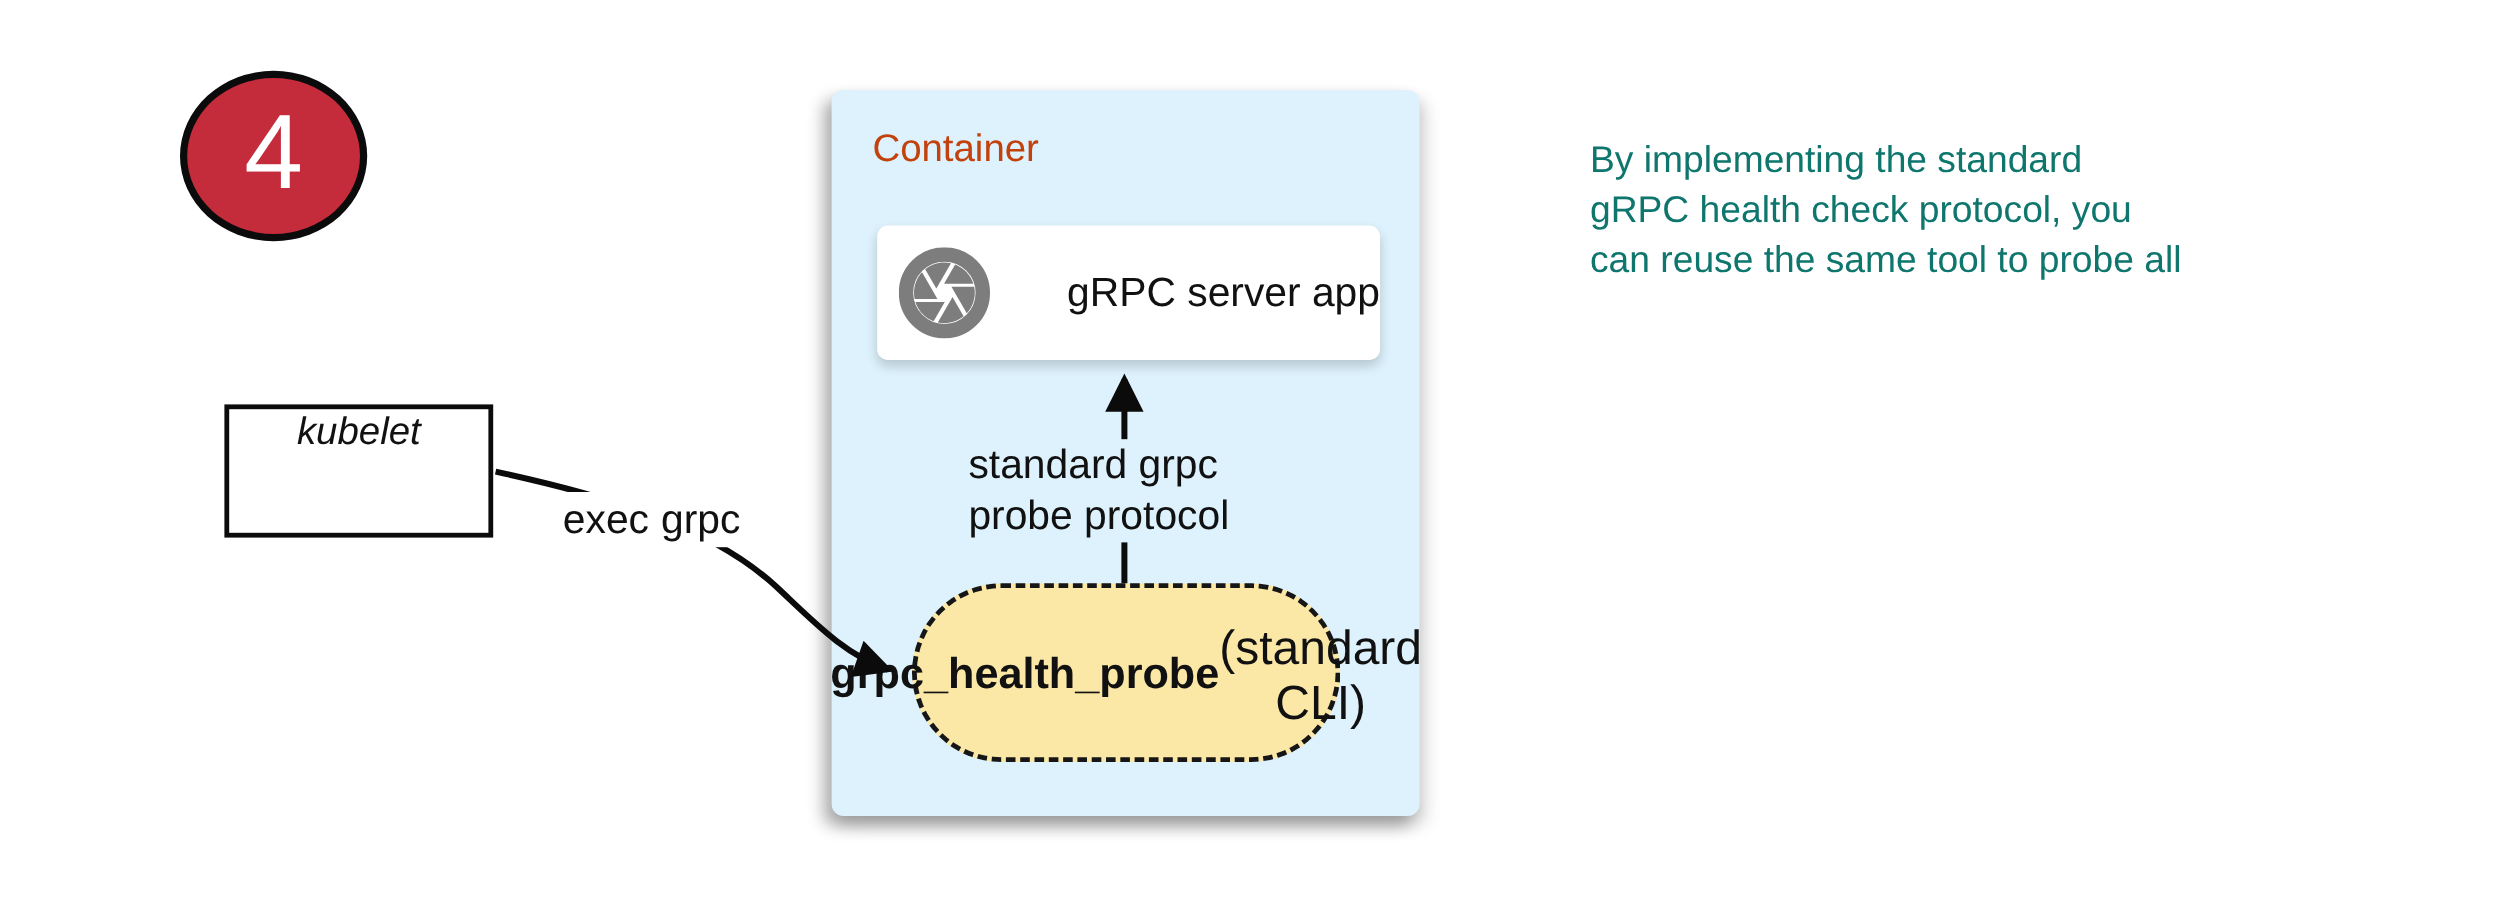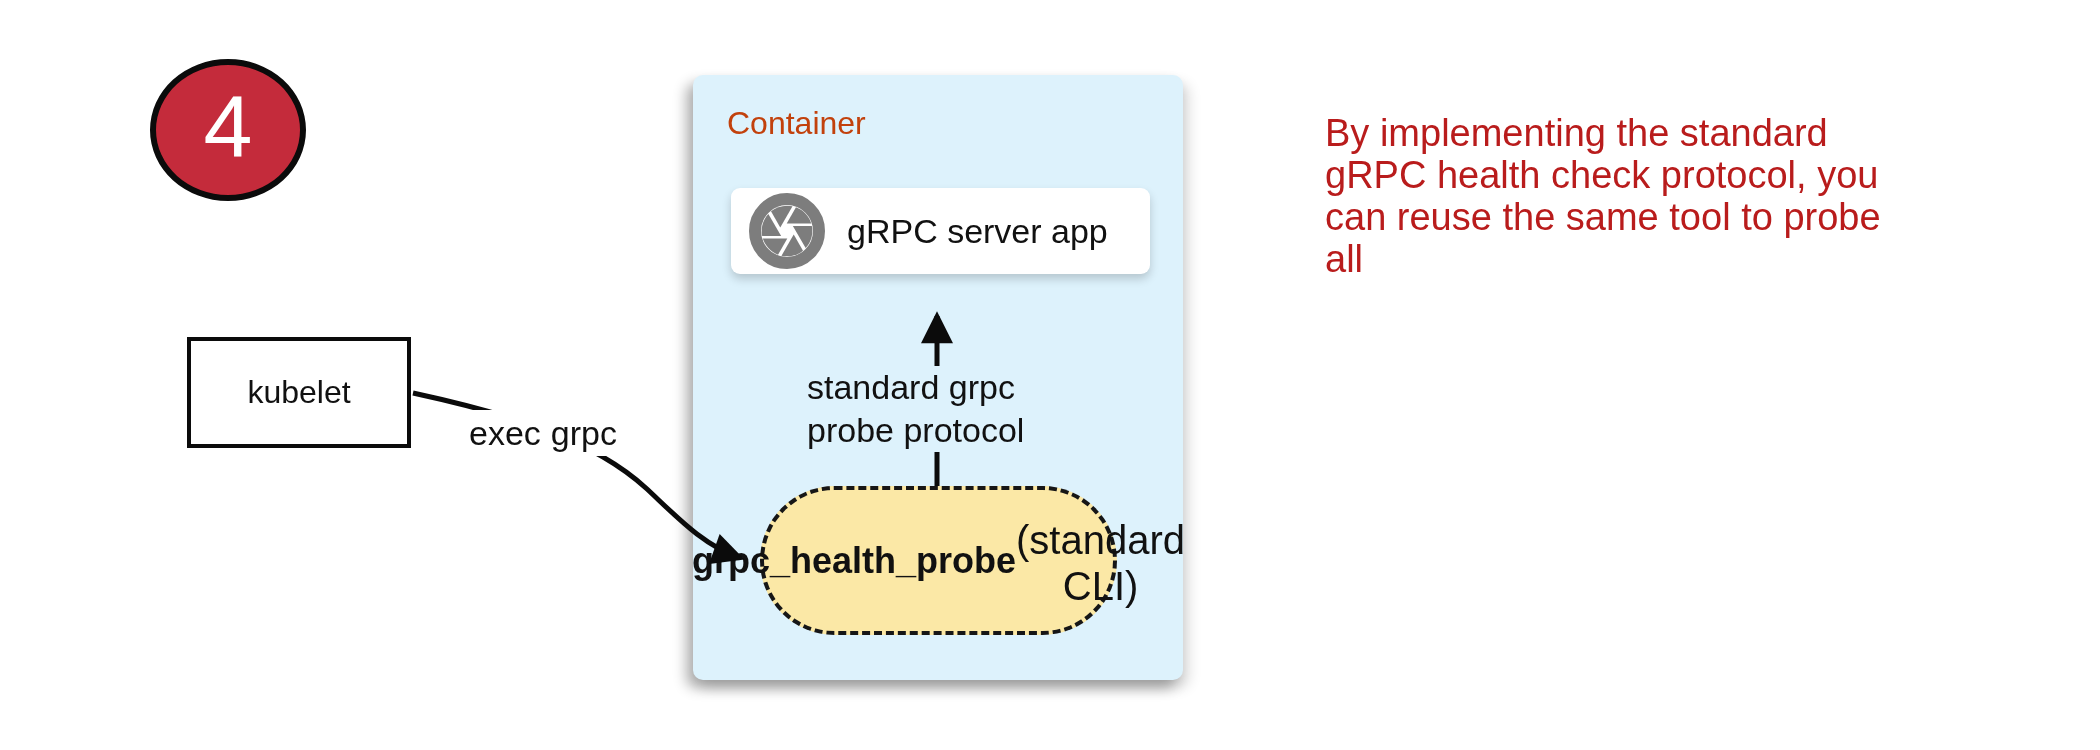--- a/index.html
+++ b/index.html
@@ -12,36 +12,37 @@
     position:absolute;left:150px;top:59px;width:156px;height:142px;
     background:var(--badge-red,#C42B3B);border:6px solid #0b0b0b;border-radius:50%;
     display:flex;align-items:center;justify-content:center;
     color:#fff;font-size:88px;line-height:1;box-sizing:border-box;
     padding-bottom:6px;
   }
   
   .kubelet-box{
     position:absolute;left:187px;top:337px;width:224px;height:111px;
     background:#fff;border:4px solid #0b0b0b;box-sizing:border-box;
-    display:flex;align-items:center;justify-content:center;font-size:32px;
+    display:flex;align-items:flex-start;justify-content:center;font-size:32px;font-style:italic;
   }
   
   .container-box{
     position:absolute;left:693px;top:75px;width:490px;height:605px;
     background:var(--container-blue,#DDF2FC);border-radius:10px;
     box-shadow:-7px 8px 13px rgba(0,0,0,0.30), 6px 8px 13px rgba(0,0,0,0.14);
   }
   .container-title{
     position:absolute;left:34px;top:30px;font-size:32px;color:#c2410c;
   }
   .server-card{
-    position:absolute;left:38px;top:113px;width:419px;height:86px;
+    position:absolute;left:38px;top:113px;width:419px;height:112px;
     background:#fff;border-radius:9px;box-shadow:0 5px 10px rgba(0,0,0,0.18);
     display:flex;align-items:center;gap:22px;padding-left:18px;box-sizing:border-box;
     font-size:34px;
+    justify-content:space-between;
   }
   .aperture{width:76px;height:76px;display:inline-flex;flex:0 0 auto;}
   .probe-capsule{
     position:absolute;left:67px;top:411px;width:357px;height:149px;
     background:var(--capsule-yellow,#FBE8A6);border:4px dashed #161616;border-radius:75px;
     box-sizing:border-box;display:flex;flex-direction:row;align-items:center;justify-content:center;
     text-align:center;
   }
   .probe-title{font-size:36px;font-weight:bold;line-height:1.15;}
   .probe-subtitle{font-size:40px;line-height:1.15;margin-top:4px;text-align:center;}
@@ -56,21 +57,21 @@
   .exec-label .b{font-weight:normal;}
   .exec-label .r{margin-left:10px;}
   .proto-label{
     position:absolute;left:807px;top:366px;width:260px;
     background:var(--container-blue,#DDF2FC);
     font-size:34px;line-height:43px;text-align:left;
   }
   
   .note{
     position:absolute;left:1325px;top:112px;width:580px;
-    font-size:38px;line-height:42px;color:#b91c1c;
+    font-size:31px;line-height:42px;color:#0f766e;
   }
 </style>
 </head>
 <body>
 
 <div class="stage">
 
   <div class="badge">
     <span>4</span>
   </div>

